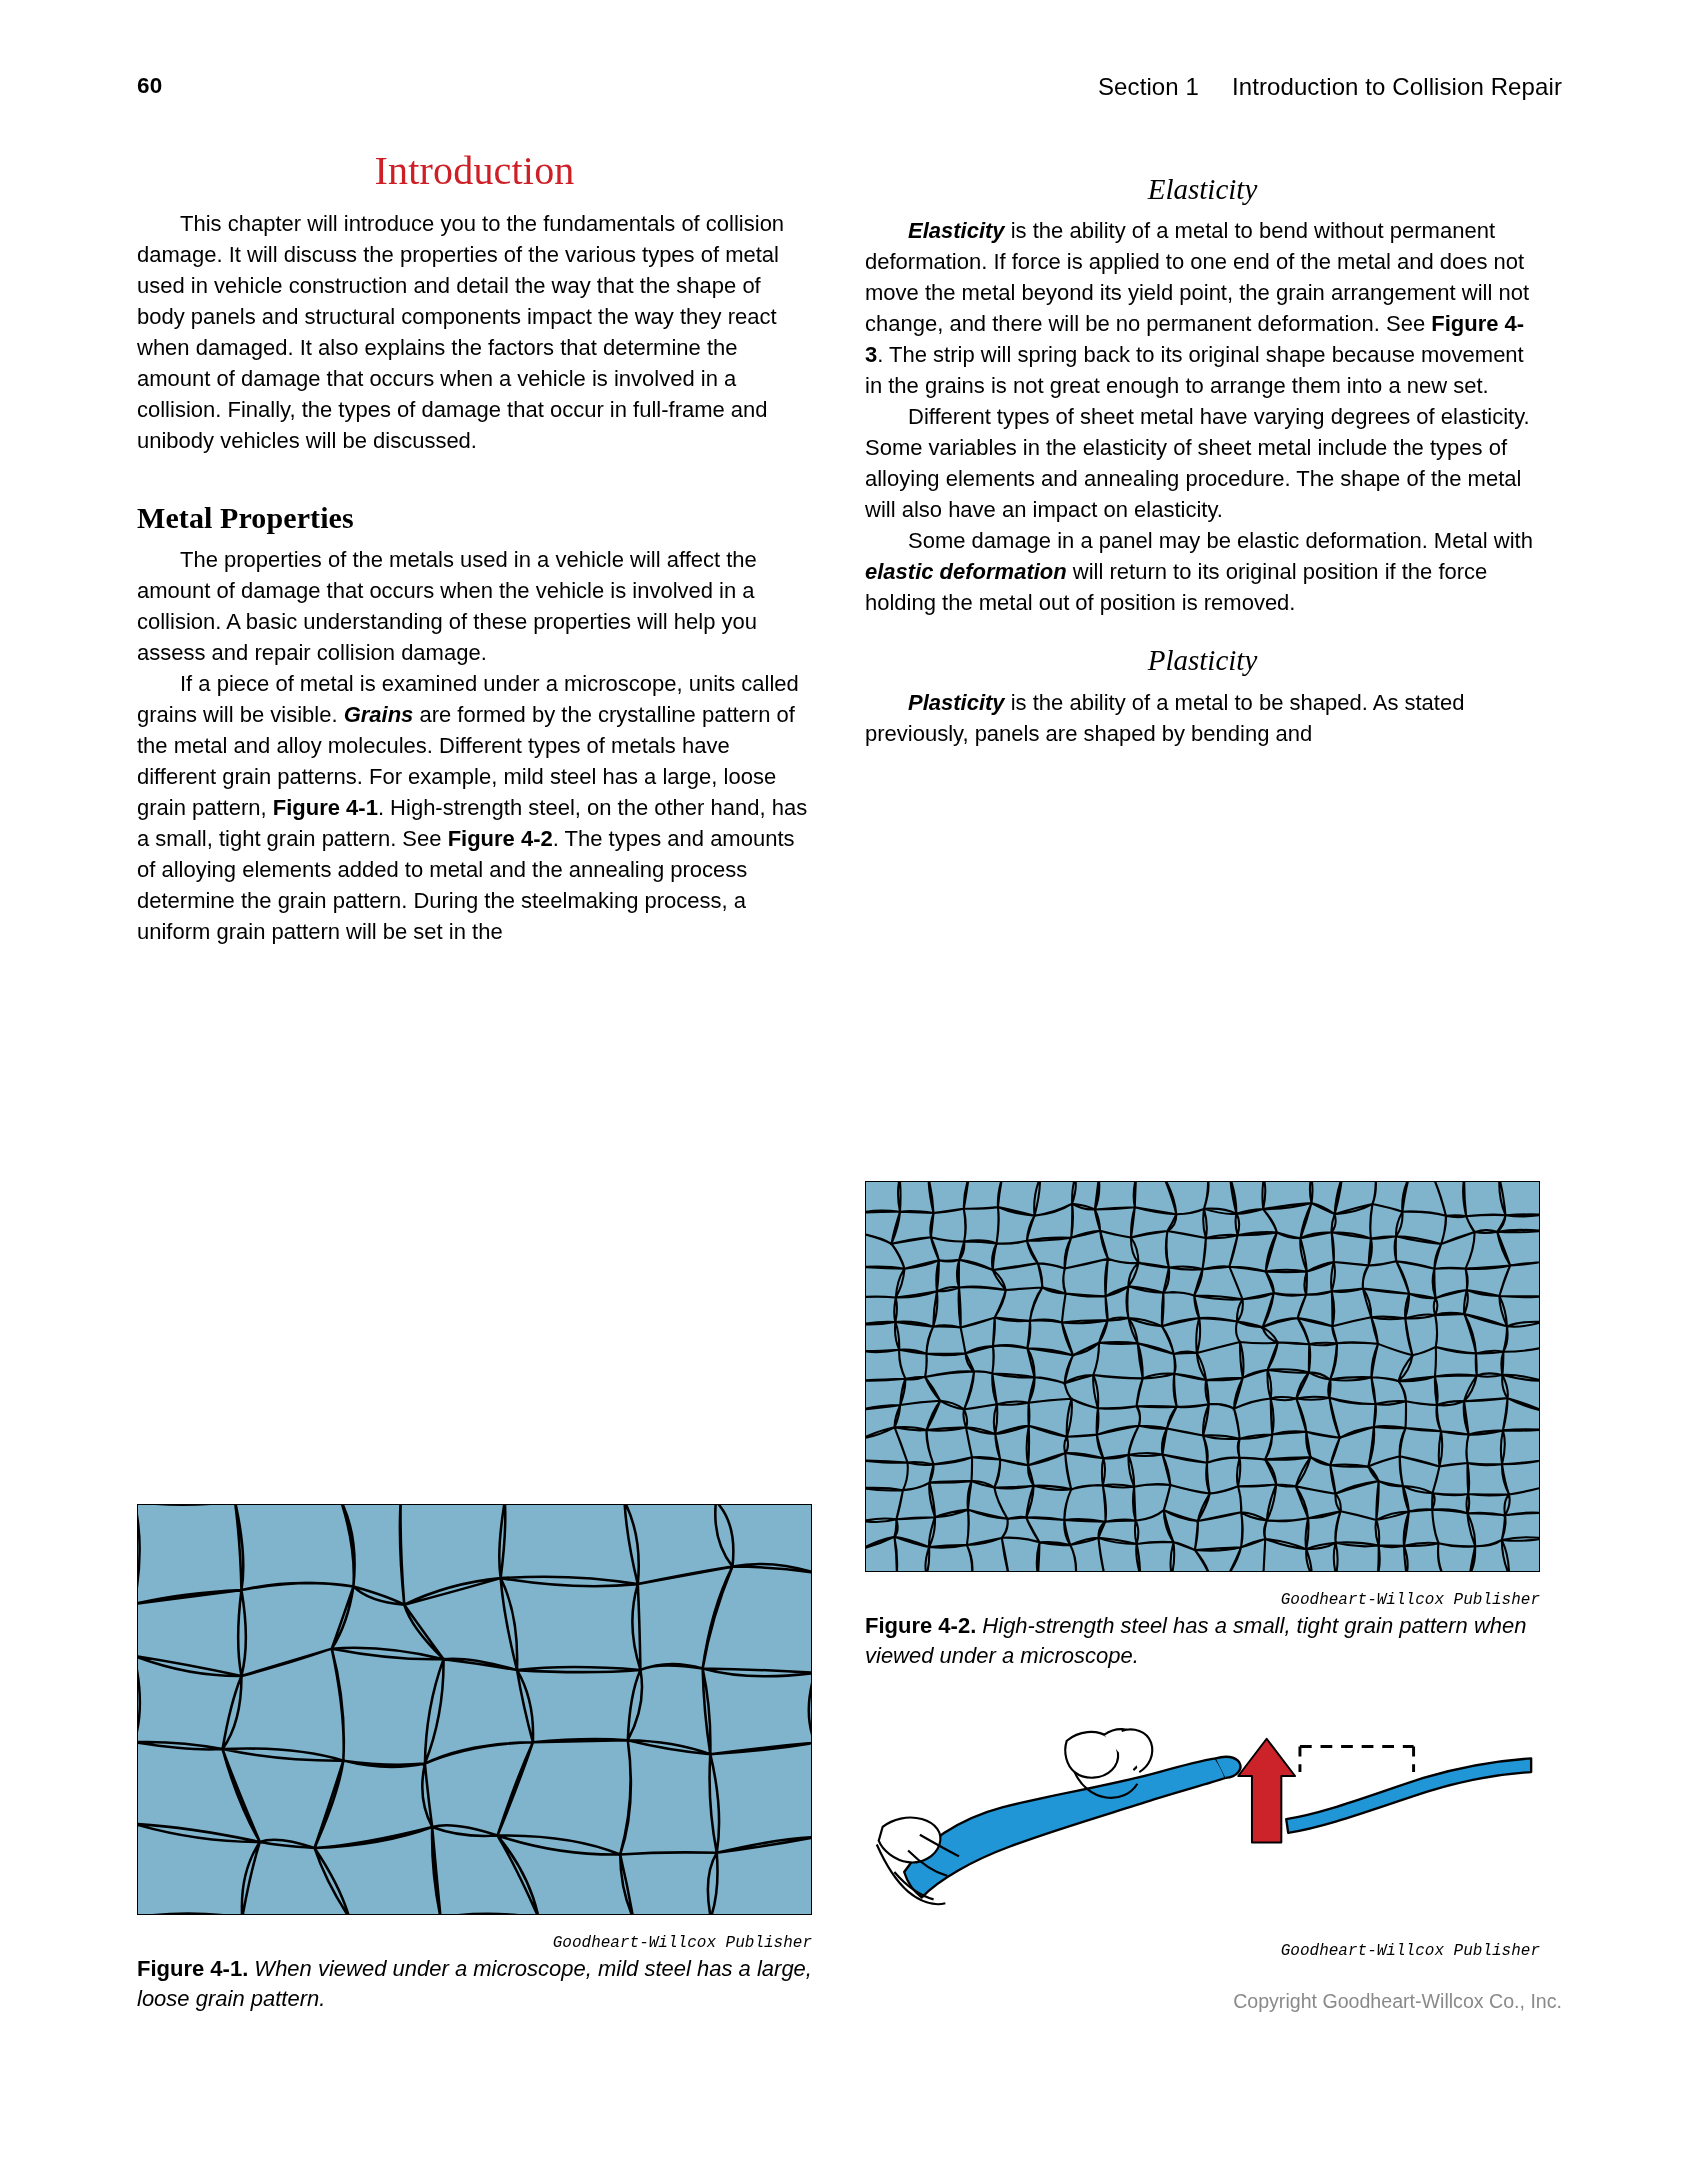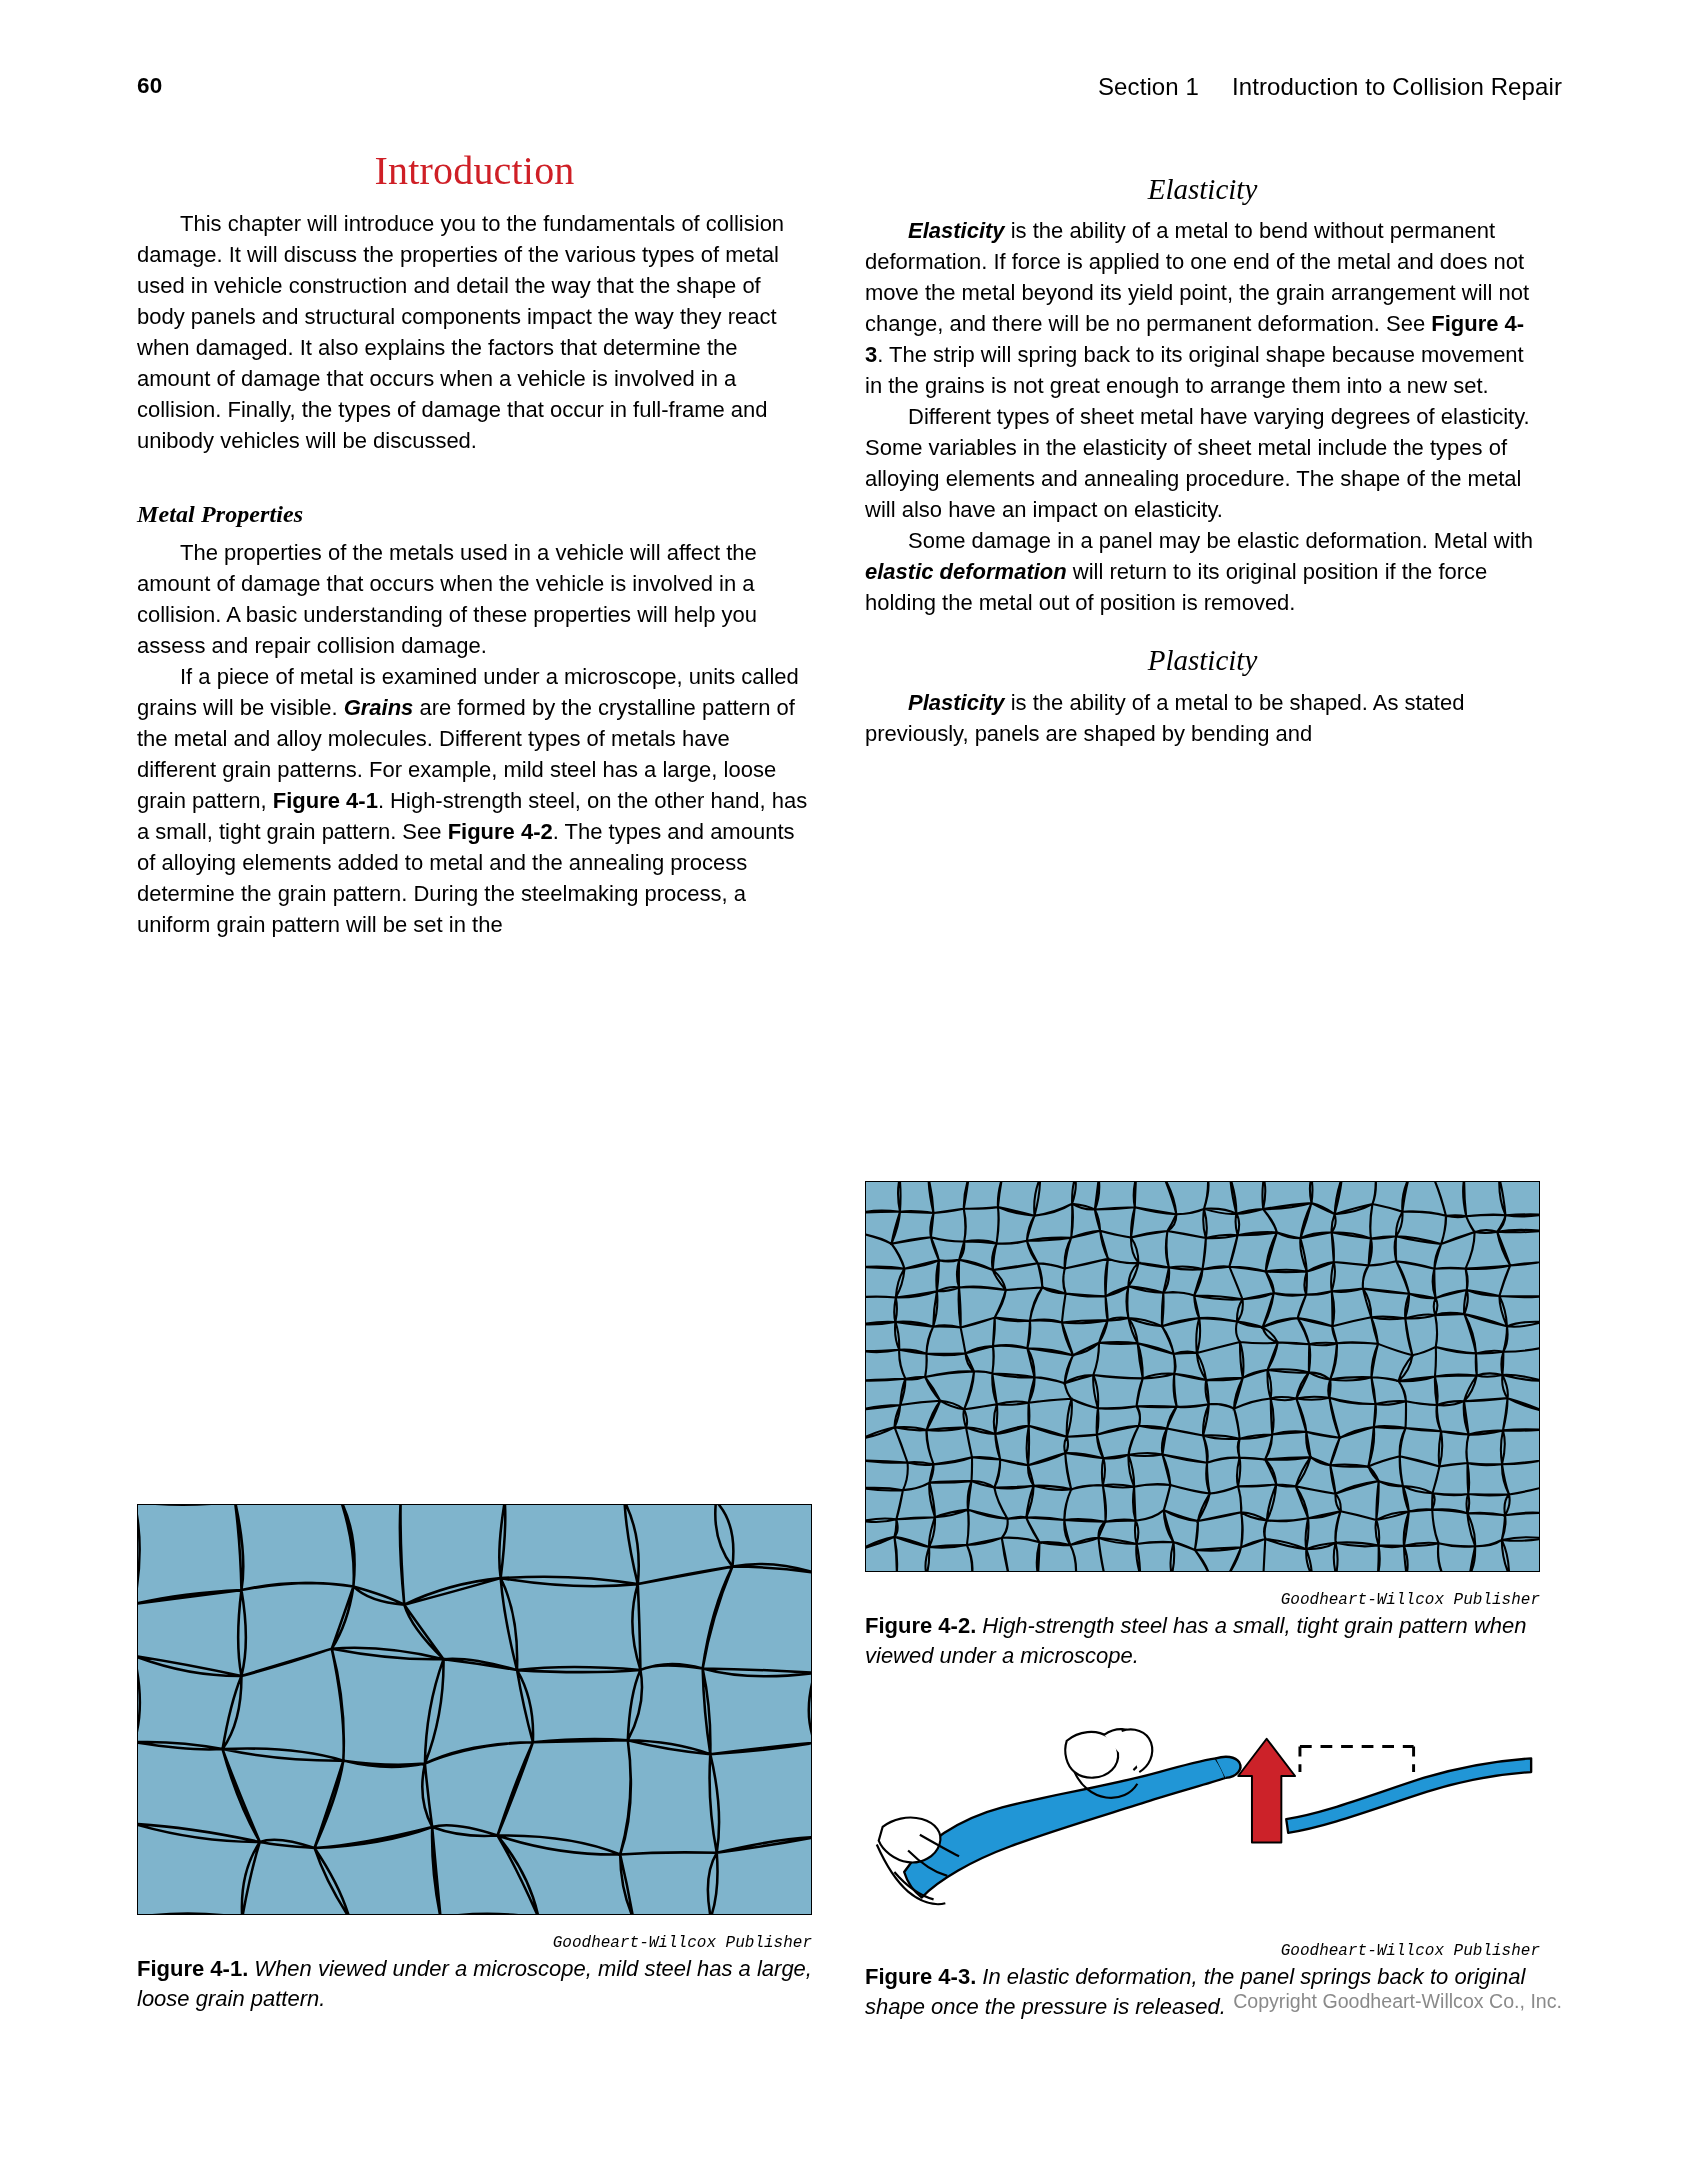--- a/index.html
+++ b/index.html
@@ -68,25 +68,24 @@
     font-weight: normal;
     text-align: center;
     margin: 0 0 13.7px 0;
     letter-spacing: 0.2px;
   }
   h1.red-title.second {
     margin-top: 57px;
   }
   h2.sub-head {
     font-family: "Liberation Serif", serif;
-    font-size: 24px;
+    font-size: 30px;
     font-weight: bold;
     margin: 45px 0 9.8px 0;
     letter-spacing: 0.1px;
-    font-style: italic;
   }
   h3.italic-head {
     font-family: "Liberation Serif", serif;
     font-style: italic;
     font-size: 29px;
     font-weight: normal;
     text-align: center;
     margin: 25.5px 0 9.8px 0;
   }
   p.body {
@@ -236,21 +235,20 @@
           <path d="M395,120 L395,52 L381,52 L410,14 L439,52 L425,52 L425,120 Z" fill="#cc2229" stroke="#000" stroke-width="2" stroke-linejoin="round"></path>
           <path d="M444,22 L560,22" stroke="#000" stroke-width="3" stroke-dasharray="12 9" fill="none"></path>
           <path d="M444,22 L444,48" stroke="#000" stroke-width="3" stroke-dasharray="10 8" fill="none"></path>
           <path d="M560,22 L560,48" stroke="#000" stroke-width="3" stroke-dasharray="10 8" fill="none"></path>
           <path d="M430,96 C470,90 520,70 570,54 C610,42 650,36 680,34
                    L680,48 C650,50 612,56 574,68 C524,84 472,104 432,110 Z" fill="#2196d6" stroke="#000" stroke-width="2.4" stroke-linejoin="round"></path>
         </g>
       </svg>
     </div>
     <div class="credit">Goodheart-Willcox Publisher</div>
-    <div class="fig-caption"><span class="lbl">Figure 4-3.</span><span> In elastic deformation, the panel springs back to original shape once the pressure is released.</span></div>
   </div>
 
   <div class="figure" id="fig1">
     <div class="fig-art">
       <svg width="673" height="409" viewBox="0 0 687 417" xmlns="http://www.w3.org/2000/svg">
         <rect x="0" y="0" width="687" height="417" fill="#7fb4cc"></rect>
         <g fill="none" stroke="#000" stroke-width="2.6">
           <g id="loosegrid">
               <path d="M-4.0,-4.0 Q43.9,3.1 99.0,-4.0 Q111.5,52.1 105.6,86.5 Q62.5,92.4 -4.0,100.9 Q7.3,42.0 -4.0,-4.0 M99.0,-4.0 Q166.8,-3.9 207.4,-4.0 Q225.2,32.2 219.9,82.9 Q172.9,74.3 105.6,86.5 Q104.5,38.2 99.0,-4.0 M207.4,-4.0 Q230.9,-9.9 268.1,-4.0 Q265.5,40.6 271.8,101.5 Q254.2,92.5 219.9,82.9 Q222.5,43.9 207.4,-4.0 M268.1,-4.0 Q321.0,-13.1 374.4,-4.0 Q376.5,25.1 370.2,74.4 Q318.3,89.4 271.8,101.5 Q267.3,42.5 268.1,-4.0 M374.4,-4.0 Q447.8,-2.2 496.6,-4.0 Q514.9,32.3 510.2,80.5 Q443.1,69.5 370.2,74.4 Q366.0,46.3 374.4,-4.0 M496.6,-4.0 Q553.9,-9.9 590.0,-4.0 Q611.9,19.1 606.8,62.6 Q547.9,73.4 510.2,80.5 Q498.8,34.4 496.6,-4.0 M590.0,-4.0 Q641.9,0.8 691.0,-4.0 Q694.8,40.0 691.0,68.9 Q650.1,62.8 606.8,62.6 Q585.8,35.6 590.0,-4.0 M-4.0,100.9 Q42.1,89.7 105.6,86.5 Q98.9,139.9 105.6,174.2 Q50.3,174.7 -4.0,153.7 Q-8.1,138.0 -4.0,100.9 M105.6,86.5 Q158.4,74.4 219.9,82.9 Q214.3,120.6 197.8,146.4 Q151.3,160.4 105.6,174.2 Q114.6,139.3 105.6,86.5 M219.9,82.9 Q235.5,98.7 271.8,101.5 Q296.5,136.2 311.9,157.1 Q250.5,142.3 197.8,146.4 Q212.4,105.3 219.9,82.9 M271.8,101.5 Q317.4,79.4 370.2,74.4 Q388.9,112.3 386.9,168.3 Q350.0,161.7 311.9,157.1 Q278.7,125.1 271.8,101.5 M370.2,74.4 Q446.2,86.9 510.2,80.5 Q512.0,117.6 512.9,168.1 Q459.0,172.5 386.9,168.3 Q373.1,112.7 370.2,74.4 M510.2,80.5 Q564.9,69.1 606.8,62.6 Q585.2,115.2 576.4,166.6 Q531.4,159.7 512.9,168.1 Q497.9,121.9 510.2,80.5 M606.8,62.6 Q645.2,55.2 691.0,68.9 Q694.5,125.7 691.0,171.1 Q623.8,179.9 576.4,166.6 Q585.1,105.4 606.8,62.6 M-4.0,153.7 Q48.1,161.8 105.6,174.2 Q105.9,221.3 86.3,248.9 Q54.4,251.2 -4.0,241.9 Q7.8,204.8 -4.0,153.7 M105.6,174.2 Q148.9,163.2 197.8,146.4 Q212.2,214.7 209.6,260.7 Q159.6,245.7 86.3,248.9 Q94.2,201.8 105.6,174.2 M197.8,146.4 Q259.7,158.4 311.9,157.1 Q293.7,207.1 292.9,263.7 Q253.7,271.9 209.6,260.7 Q212.7,203.0 197.8,146.4 M311.9,157.1 Q339.0,154.5 386.9,168.3 Q393.3,206.0 403.1,241.9 Q340.7,243.8 292.9,263.7 Q312.5,213.5 311.9,157.1 M386.9,168.3 Q439.0,162.2 512.9,168.1 Q501.9,192.6 500.0,239.9 Q459.6,236.4 403.1,241.9 Q405.1,199.3 386.9,168.3 M512.9,168.1 Q541.5,156.7 576.4,166.6 Q585.3,207.9 584.2,254.1 Q541.3,250.3 500.0,239.9 Q519.3,203.4 512.9,168.1 M576.4,166.6 Q638.3,167.6 691.0,171.1 Q678.5,211.7 691.0,242.5 Q641.2,250.9 584.2,254.1 Q577.5,211.3 576.4,166.6 M-4.0,241.9 Q40.9,240.4 86.3,248.9 Q99.7,285.6 124.4,343.7 Q49.9,328.0 -4.0,325.3 Q-0.4,280.3 -4.0,241.9 M86.3,248.9 Q143.4,261.1 209.6,260.7 Q197.4,299.4 180.2,349.8 Q142.3,347.3 124.4,343.7 Q101.7,304.9 86.3,248.9 M209.6,260.7 Q254.3,267.0 292.9,263.7 Q296.0,297.0 300.3,328.4 Q228.9,346.5 180.2,349.8 Q204.8,294.3 209.6,260.7 M292.9,263.7 Q334.7,242.9 403.1,241.9 Q388.8,284.1 367.0,337.1 Q322.0,322.3 300.3,328.4 Q285.0,299.7 292.9,263.7 M403.1,241.9 Q452.6,240.9 500.0,239.9 Q508.4,298.3 492.2,356.5 Q442.0,336.1 367.0,337.1 Q385.1,281.7 403.1,241.9 M500.0,239.9 Q546.3,240.6 584.2,254.1 Q581.1,304.4 590.8,354.8 Q533.6,353.5 492.2,356.5 Q509.0,307.5 500.0,239.9 M584.2,254.1 Q642.7,246.5 691.0,242.5 Q689.8,286.1 691.0,338.8 Q653.9,340.0 590.8,354.8 Q597.8,310.9 584.2,254.1 M-4.0,325.3 Q60.9,344.1 124.4,343.7 Q103.5,375.0 106.4,421.0 Q50.4,412.3 -4.0,421.0 Q-4.2,381.8 -4.0,325.3 M124.4,343.7 Q142.1,336.9 180.2,349.8 Q191.6,384.2 215.7,421.0 Q155.2,417.5 106.4,421.0 Q114.6,375.1 124.4,343.7 M180.2,349.8 Q249.9,347.2 300.3,328.4 Q304.5,376.1 308.9,421.0 Q254.7,422.7 215.7,421.0 Q206.2,388.1 180.2,349.8 M300.3,328.4 Q330.3,339.7 367.0,337.1 Q400.0,377.4 408.9,421.0 Q354.4,413.1 308.9,421.0 Q299.1,374.5 300.3,328.4 M367.0,337.1 Q428.2,357.5 492.2,356.5 Q492.5,392.2 505.4,421.0 Q464.4,420.9 408.9,421.0 Q386.3,369.7 367.0,337.1 M492.2,356.5 Q539.9,353.3 590.8,354.8 Q593.9,394.6 584.6,421.0 Q541.1,417.6 505.4,421.0 Q499.9,389.1 492.2,356.5 M590.8,354.8 Q643.3,347.9 691.0,338.8 Q694.1,370.7 691.0,421.0 Q650.8,418.6 584.6,421.0 Q576.6,377.9 590.8,354.8 " fill="none"></path>
             </g>

